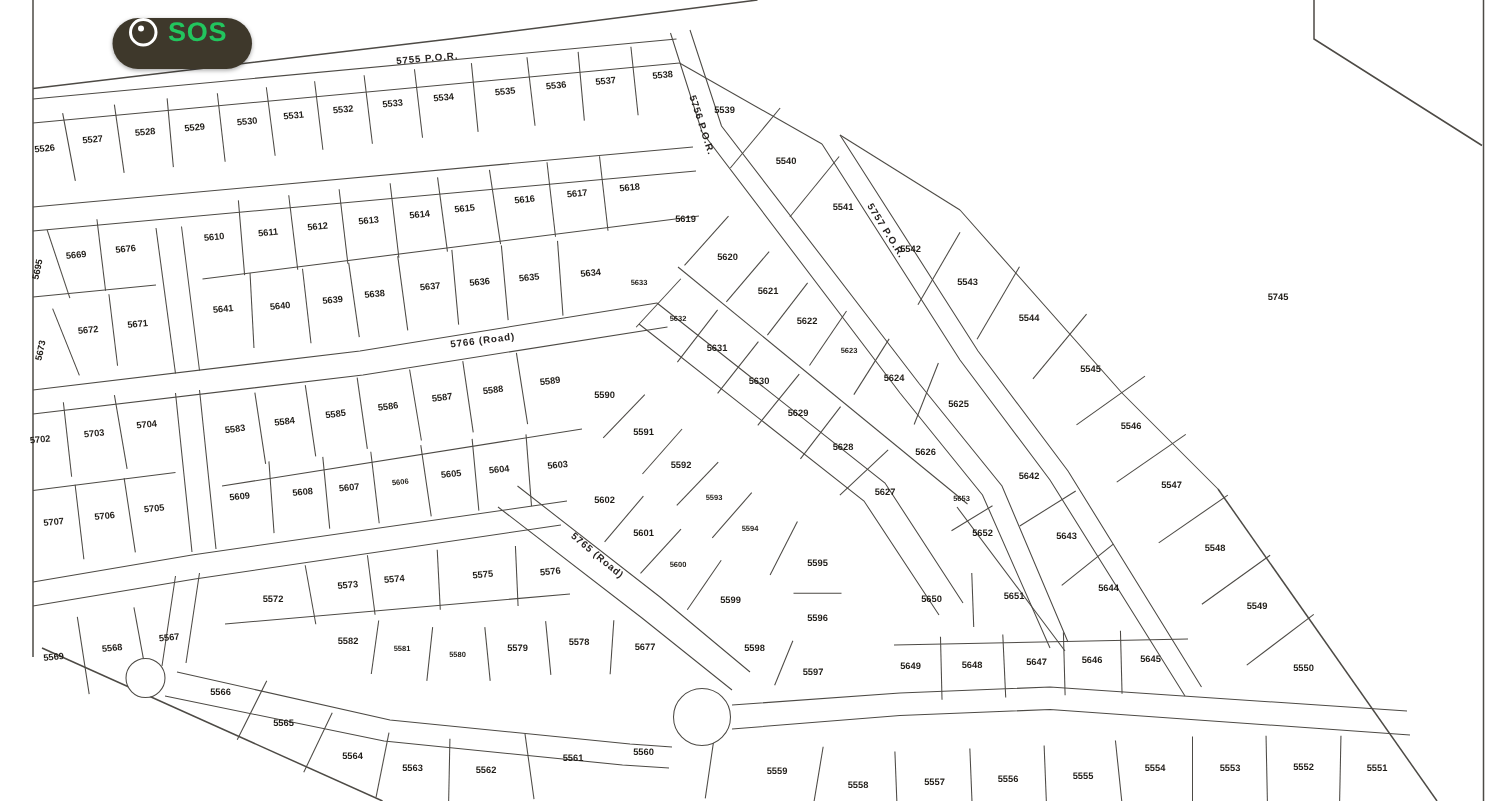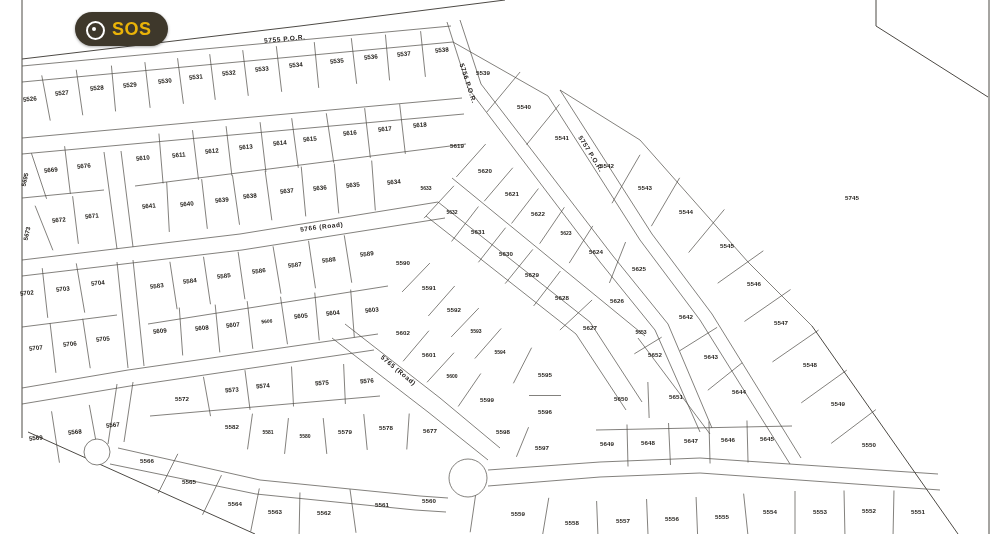--- a/index.html
+++ b/index.html
@@ -7,22 +7,22 @@
          font-family:"Liberation Sans",sans-serif;}
   .stage svg{position:absolute;left:0;top:0;}
   .map-line{fill:none;stroke:#4d4a45;stroke-width:0.7;}
   .map-line.bold{stroke-width:1;}
   .knot{fill:#ffffff;stroke:#4d4a45;stroke-width:0.7;}
   .lot-label{fill:#201d18;font-weight:700;font-family:"Liberation Sans",sans-serif;}
   .road-label{fill:#262220;font-weight:700;font-family:"Liberation Sans",sans-serif;
               letter-spacing:0.6px;}
   .scale-label{fill:#57524a;font-family:"Liberation Sans",sans-serif;}
   .sos-badge{position:absolute;left:75px;top:12px;height:34px;box-sizing:border-box;
-             padding:0 16px 6px 11px;border-radius:17px;display:flex;align-items:flex-end;gap:7px;
-             color:#eab308;font-weight:700;font-size:18px;letter-spacing:0.5px;cursor:pointer;
+             padding:0 16px 16px 11px;border-radius:17px;display:flex;align-items:center;gap:7px;
+             color:#22c55e;font-weight:700;font-size:18px;letter-spacing:0.5px;cursor:pointer;
              box-shadow:0 1px 3px rgba(0,0,0,0.35);border:none;
              font-family:"Liberation Sans",sans-serif;}
   .sos-icon{width:15px;height:15px;border:2px solid #fff;border-radius:50%;
             position:relative;flex:0 0 auto;}
   .sos-icon::after{content:"";position:absolute;left:3.5px;top:3.5px;width:4px;height:4px;
             background:#fff;border-radius:50%;}
 </style>
 </head>
 <body>
 

